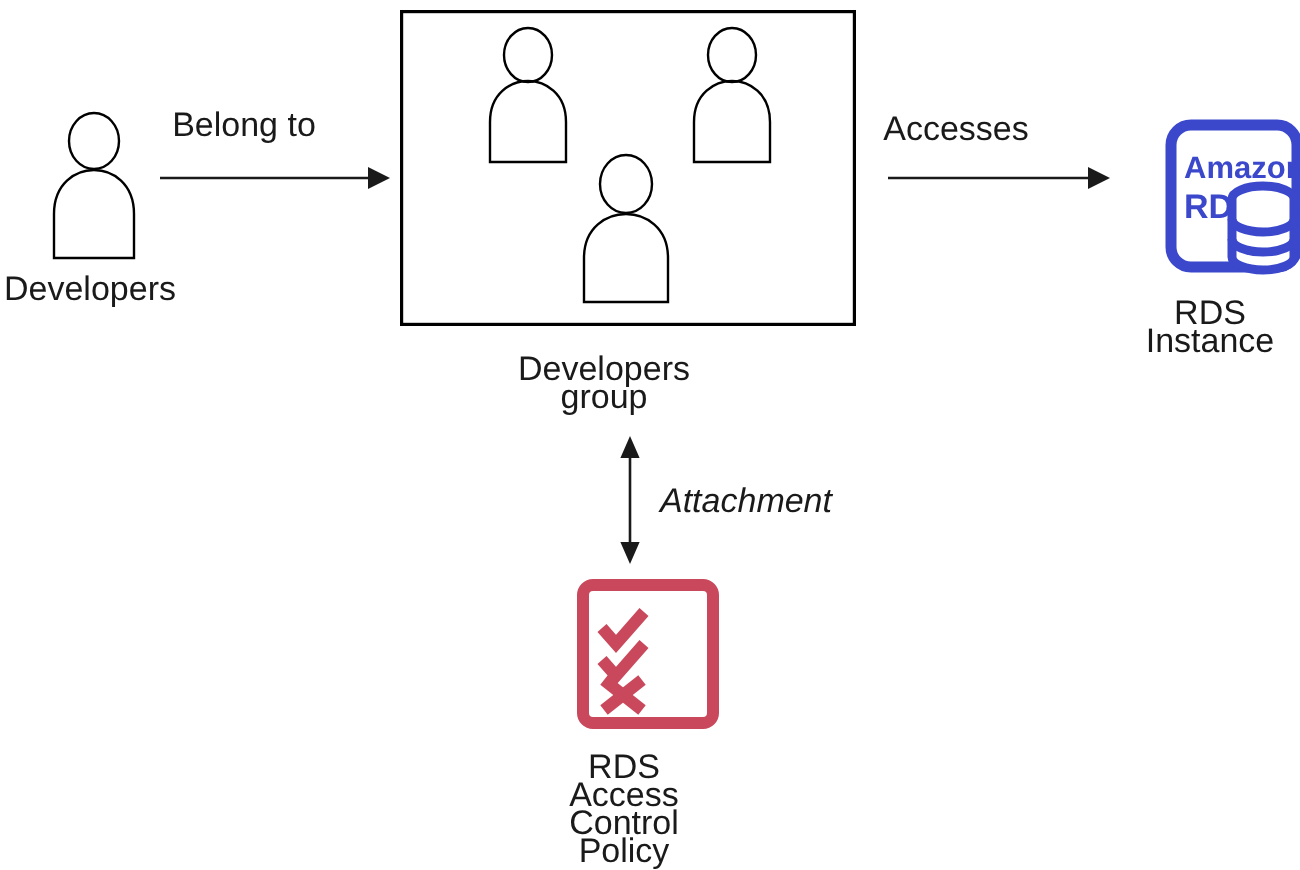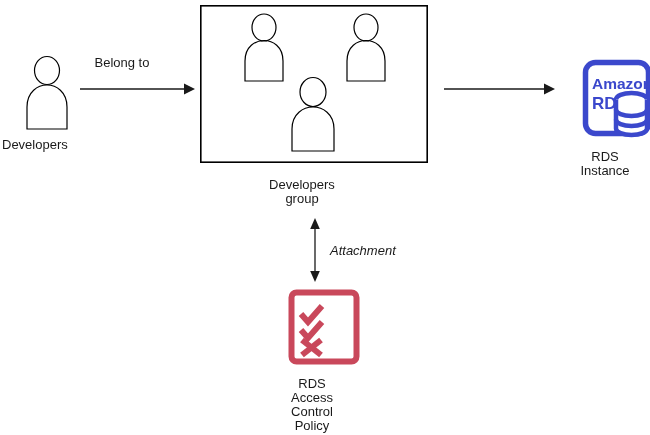--- a/index.html
+++ b/index.html
@@ -15,21 +15,21 @@
     width: 650px;
     height: 435px;
     background: #ffffff;
     overflow: hidden;
   }
   .abs { position: absolute; margin-left: 12px; }
 
   .label {
     position: absolute;
     font-family: "Liberation Sans", sans-serif;
-    font-size: 13px;
+    font-size: 17px;
     color: #1a1a1a;
     line-height: 14px;
     white-space: pre-line;
     text-align: center;
   }
   .label-left { text-align: left; }
 
   svg { display: block; overflow: visible; }
 
   .stroke-dark {
@@ -89,20 +89,21 @@
 
       <g transform="translate(87,72)">
         <ellipse class="stroke-dark" cx="26" cy="15" rx="13" ry="14.5"></ellipse>
         <path class="stroke-dark" d="M5 74 L5 52 C5 36.5 16.5 30 26 30 C35.5 30 47 36.5 47 52 L47 74 Z"></path>
       </g>
     </svg>
   </div>
   <div class="label" style="left:252px; top:178px; width:100px;">Developers
 group</div>
 
+  <div class="label" style="left:408px; top:58px; width:140px;">Accesses</div>
   <div class="abs" style="left:432px; top:82px;">
     <svg width="112" height="14" viewBox="0 0 112 14">
       <line class="arrow-line" x1="0" y1="7" x2="100" y2="7"></line>
       <path class="arrow-head" d="M100 1.5 L111 7 L100 12.5 Z"></path>
     </svg>
   </div>
 
   <div class="abs" style="left:570px; top:59px;">
     <svg width="70" height="78" viewBox="0 0 70 78">
       <rect x="3.5" y="3.5" width="63" height="71" rx="10" ry="10" fill="none" stroke="#3b48cc" stroke-width="5.5"></rect>

